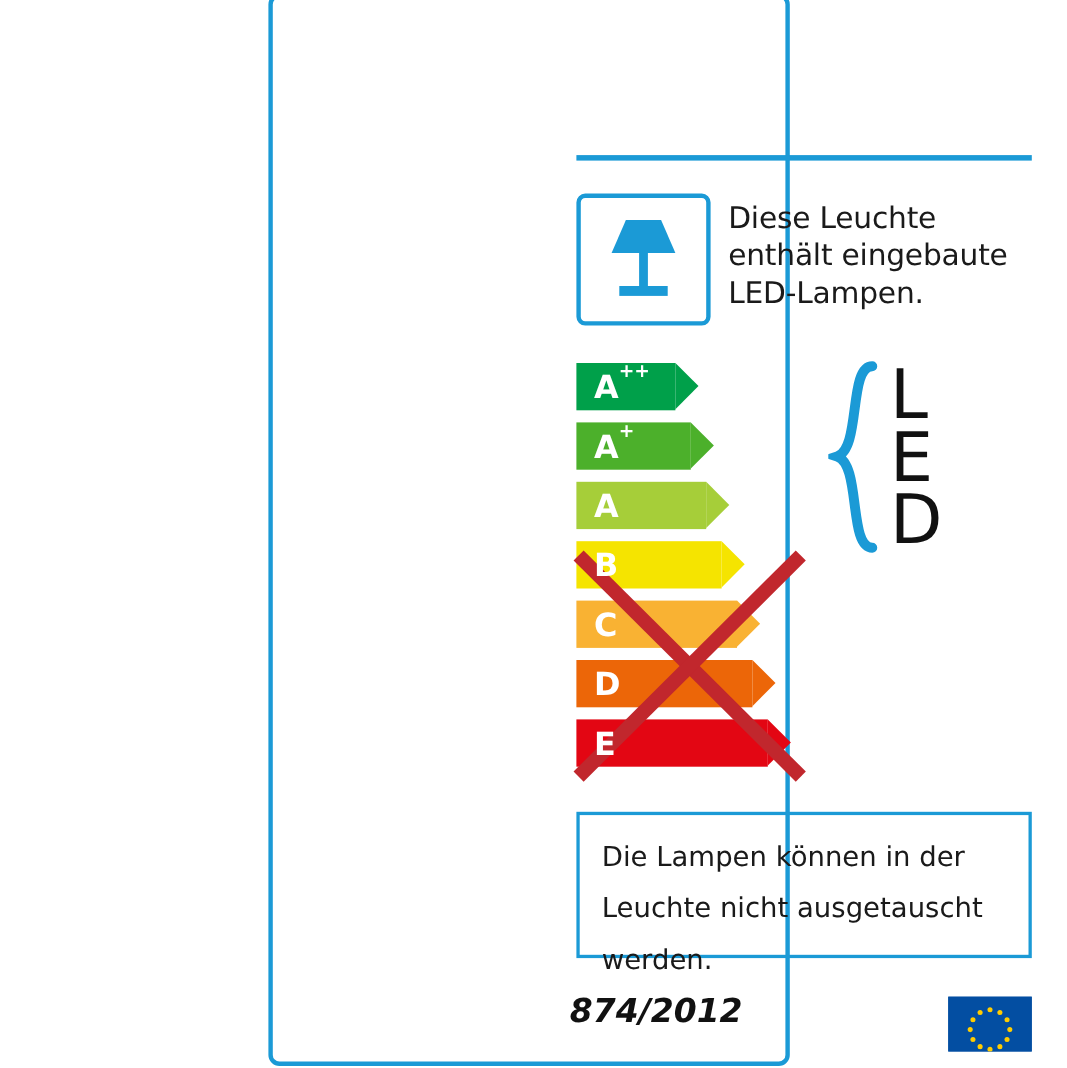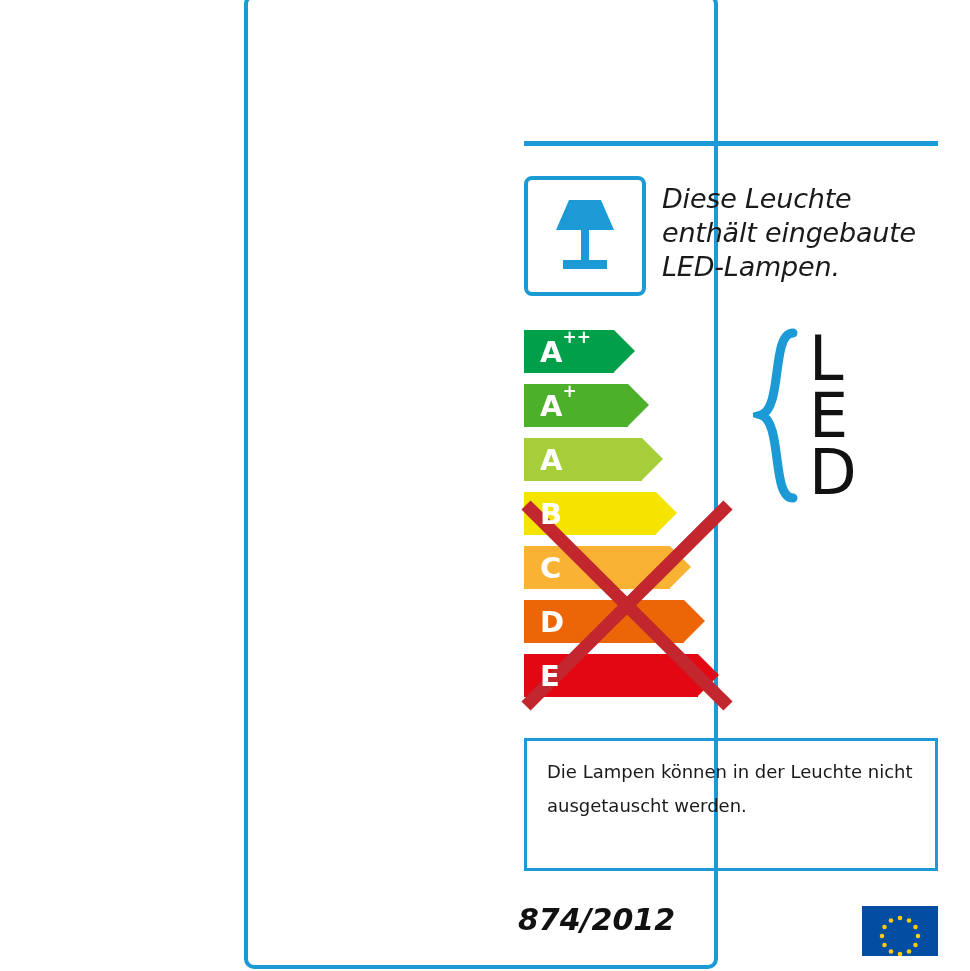--- a/index.html
+++ b/index.html
@@ -51,21 +51,20 @@
 
   .lamp-text {
     position: absolute;
     left: 414px;
     top: 184px;
     width: 290px;
     font-size: 27px;
     line-height: 34px;
     color: #1a1a1a;
     letter-spacing: -0.2px;
-    font-style: italic;
   }
 
   
   .scale {
     position: absolute;
     left: 276px;
     top: 332px;
     width: 220px;
   }
   .bar-row {
@@ -141,22 +140,22 @@
     position: absolute;
     left: 276px;
     top: 740px;
     width: 414px;
     height: 133px;
     border: 3px solid #1b9ad6;
     box-sizing: border-box;
     padding: 14px 18px 0 20px;
   }
   .note-text {
-    font-size: 18px;
-    line-height: 34px;
+    font-size: 25px;
+    line-height: 47px;
     color: #1a1a1a;
   }
 
   
   .reg-number {
     position: absolute;
     left: 270px;
     top: 904px;
     font-size: 30px;
     font-weight: bold;

